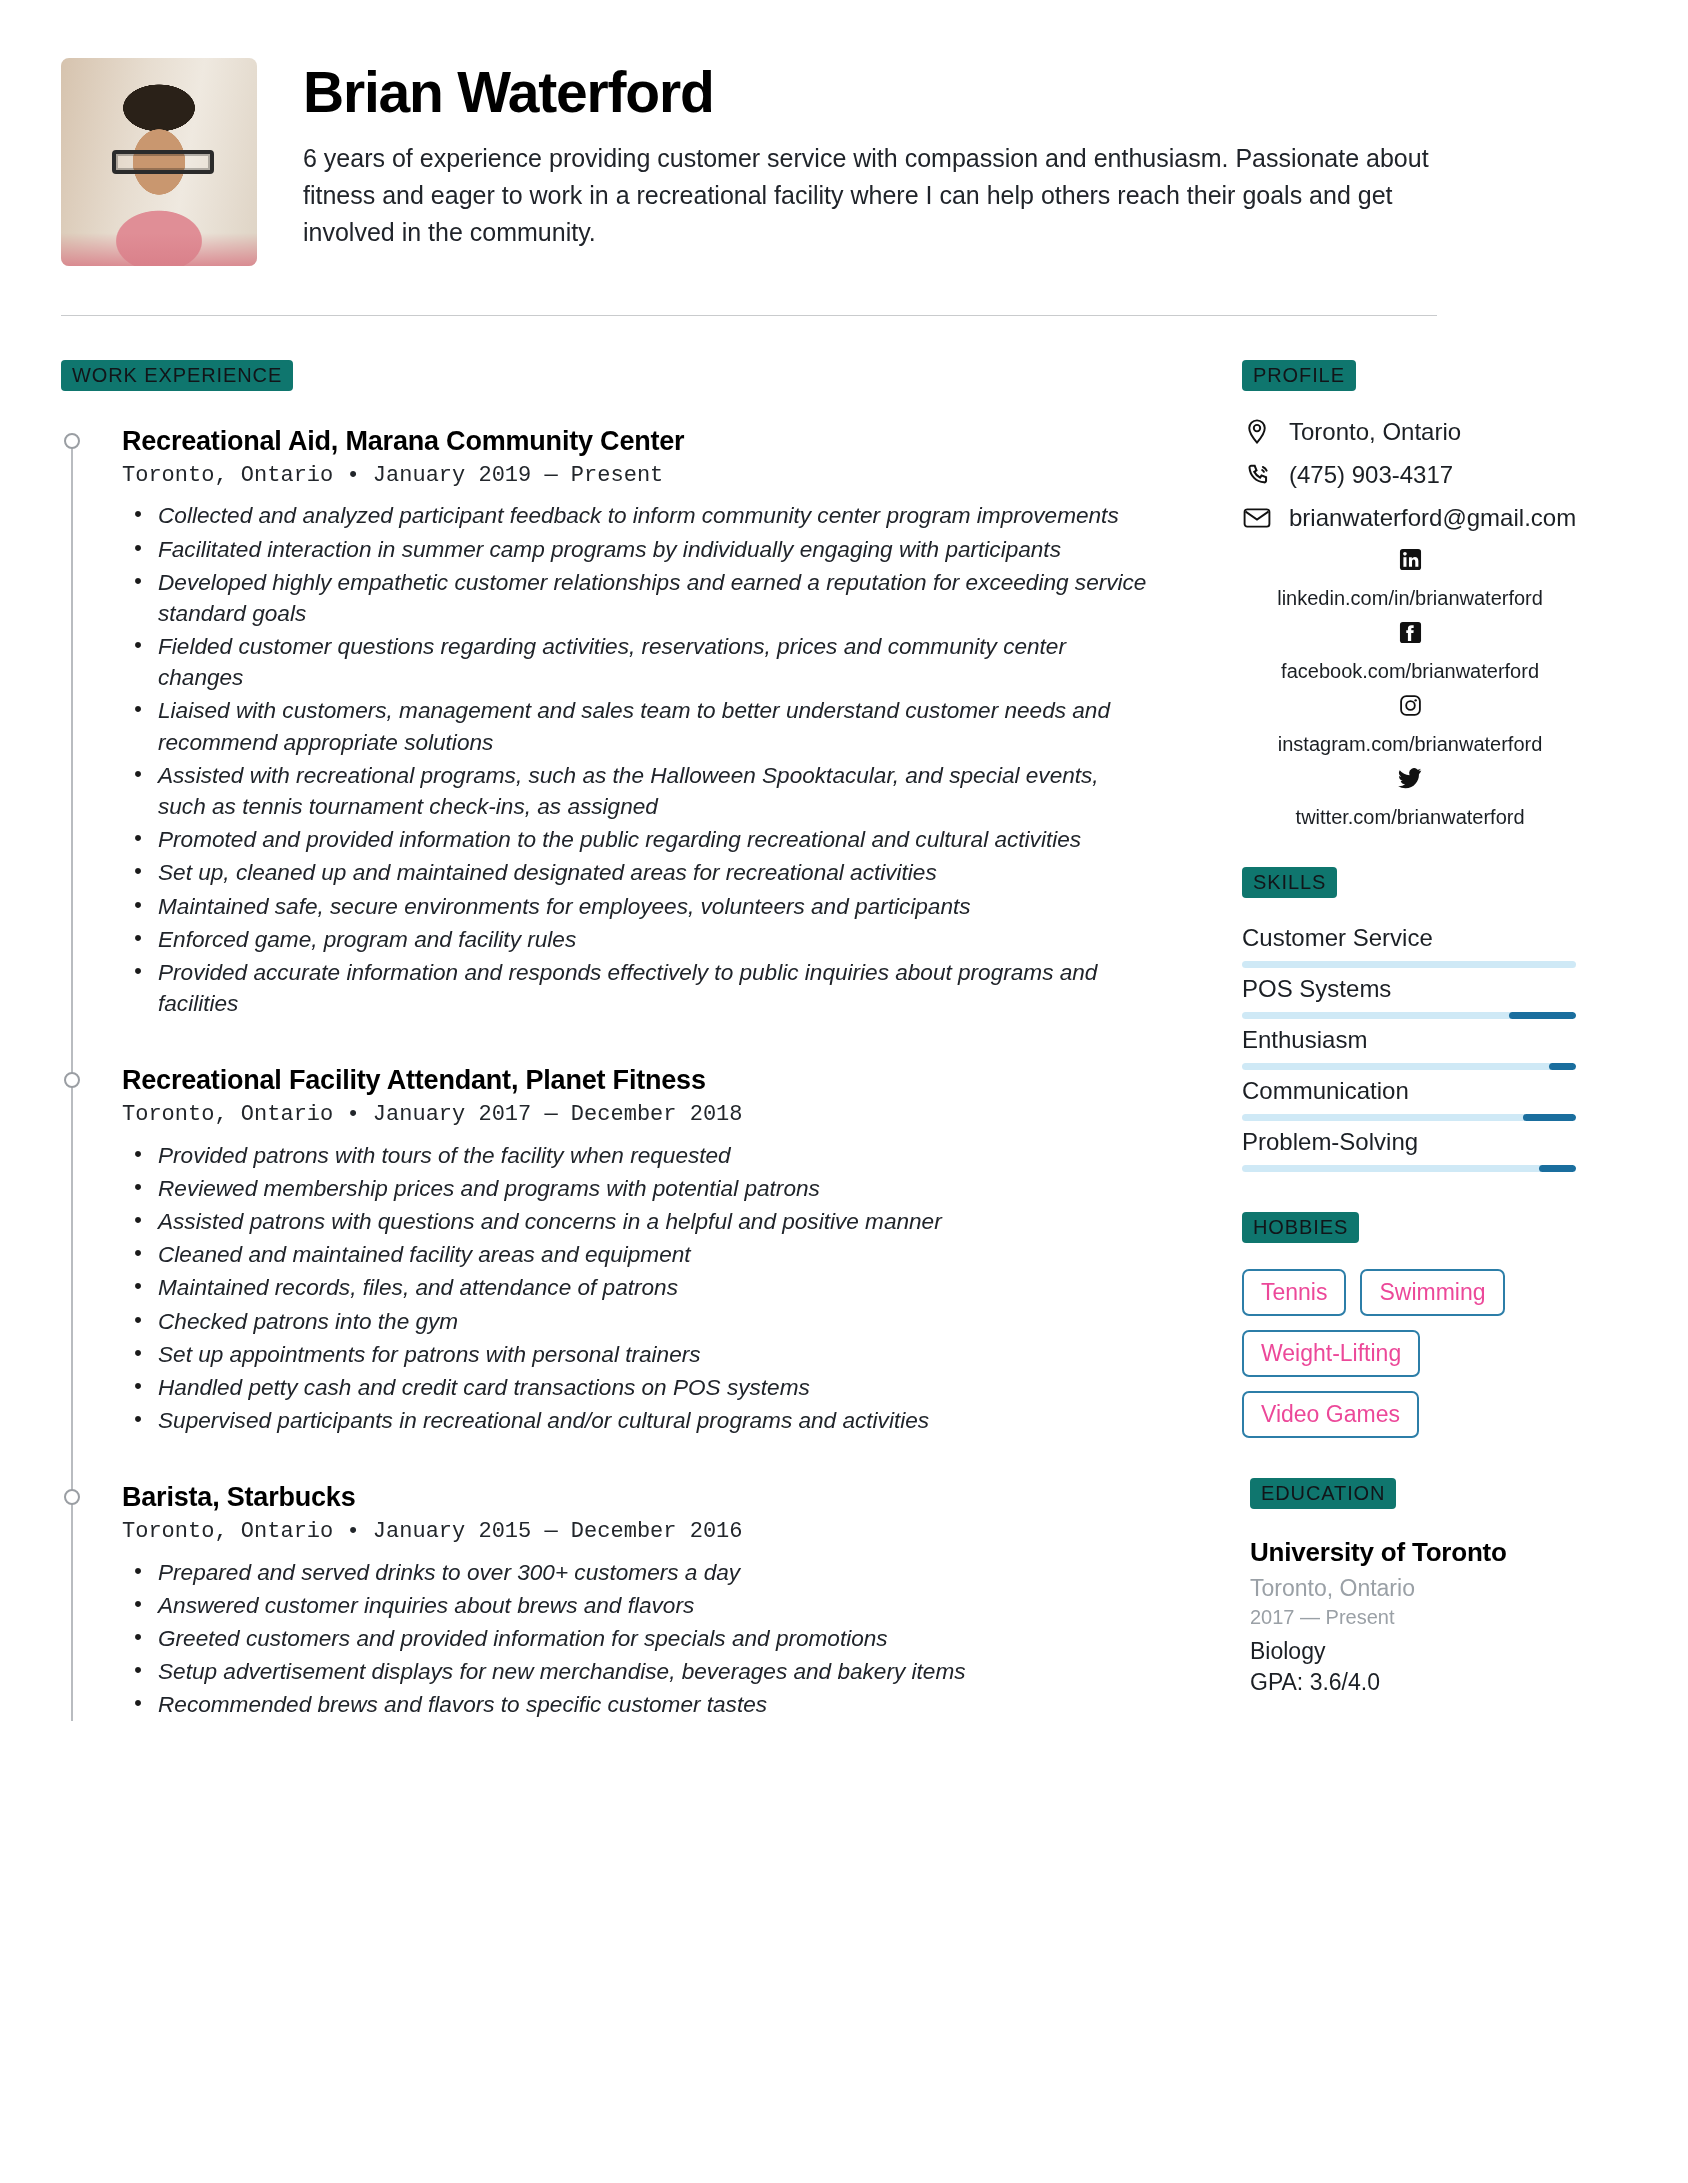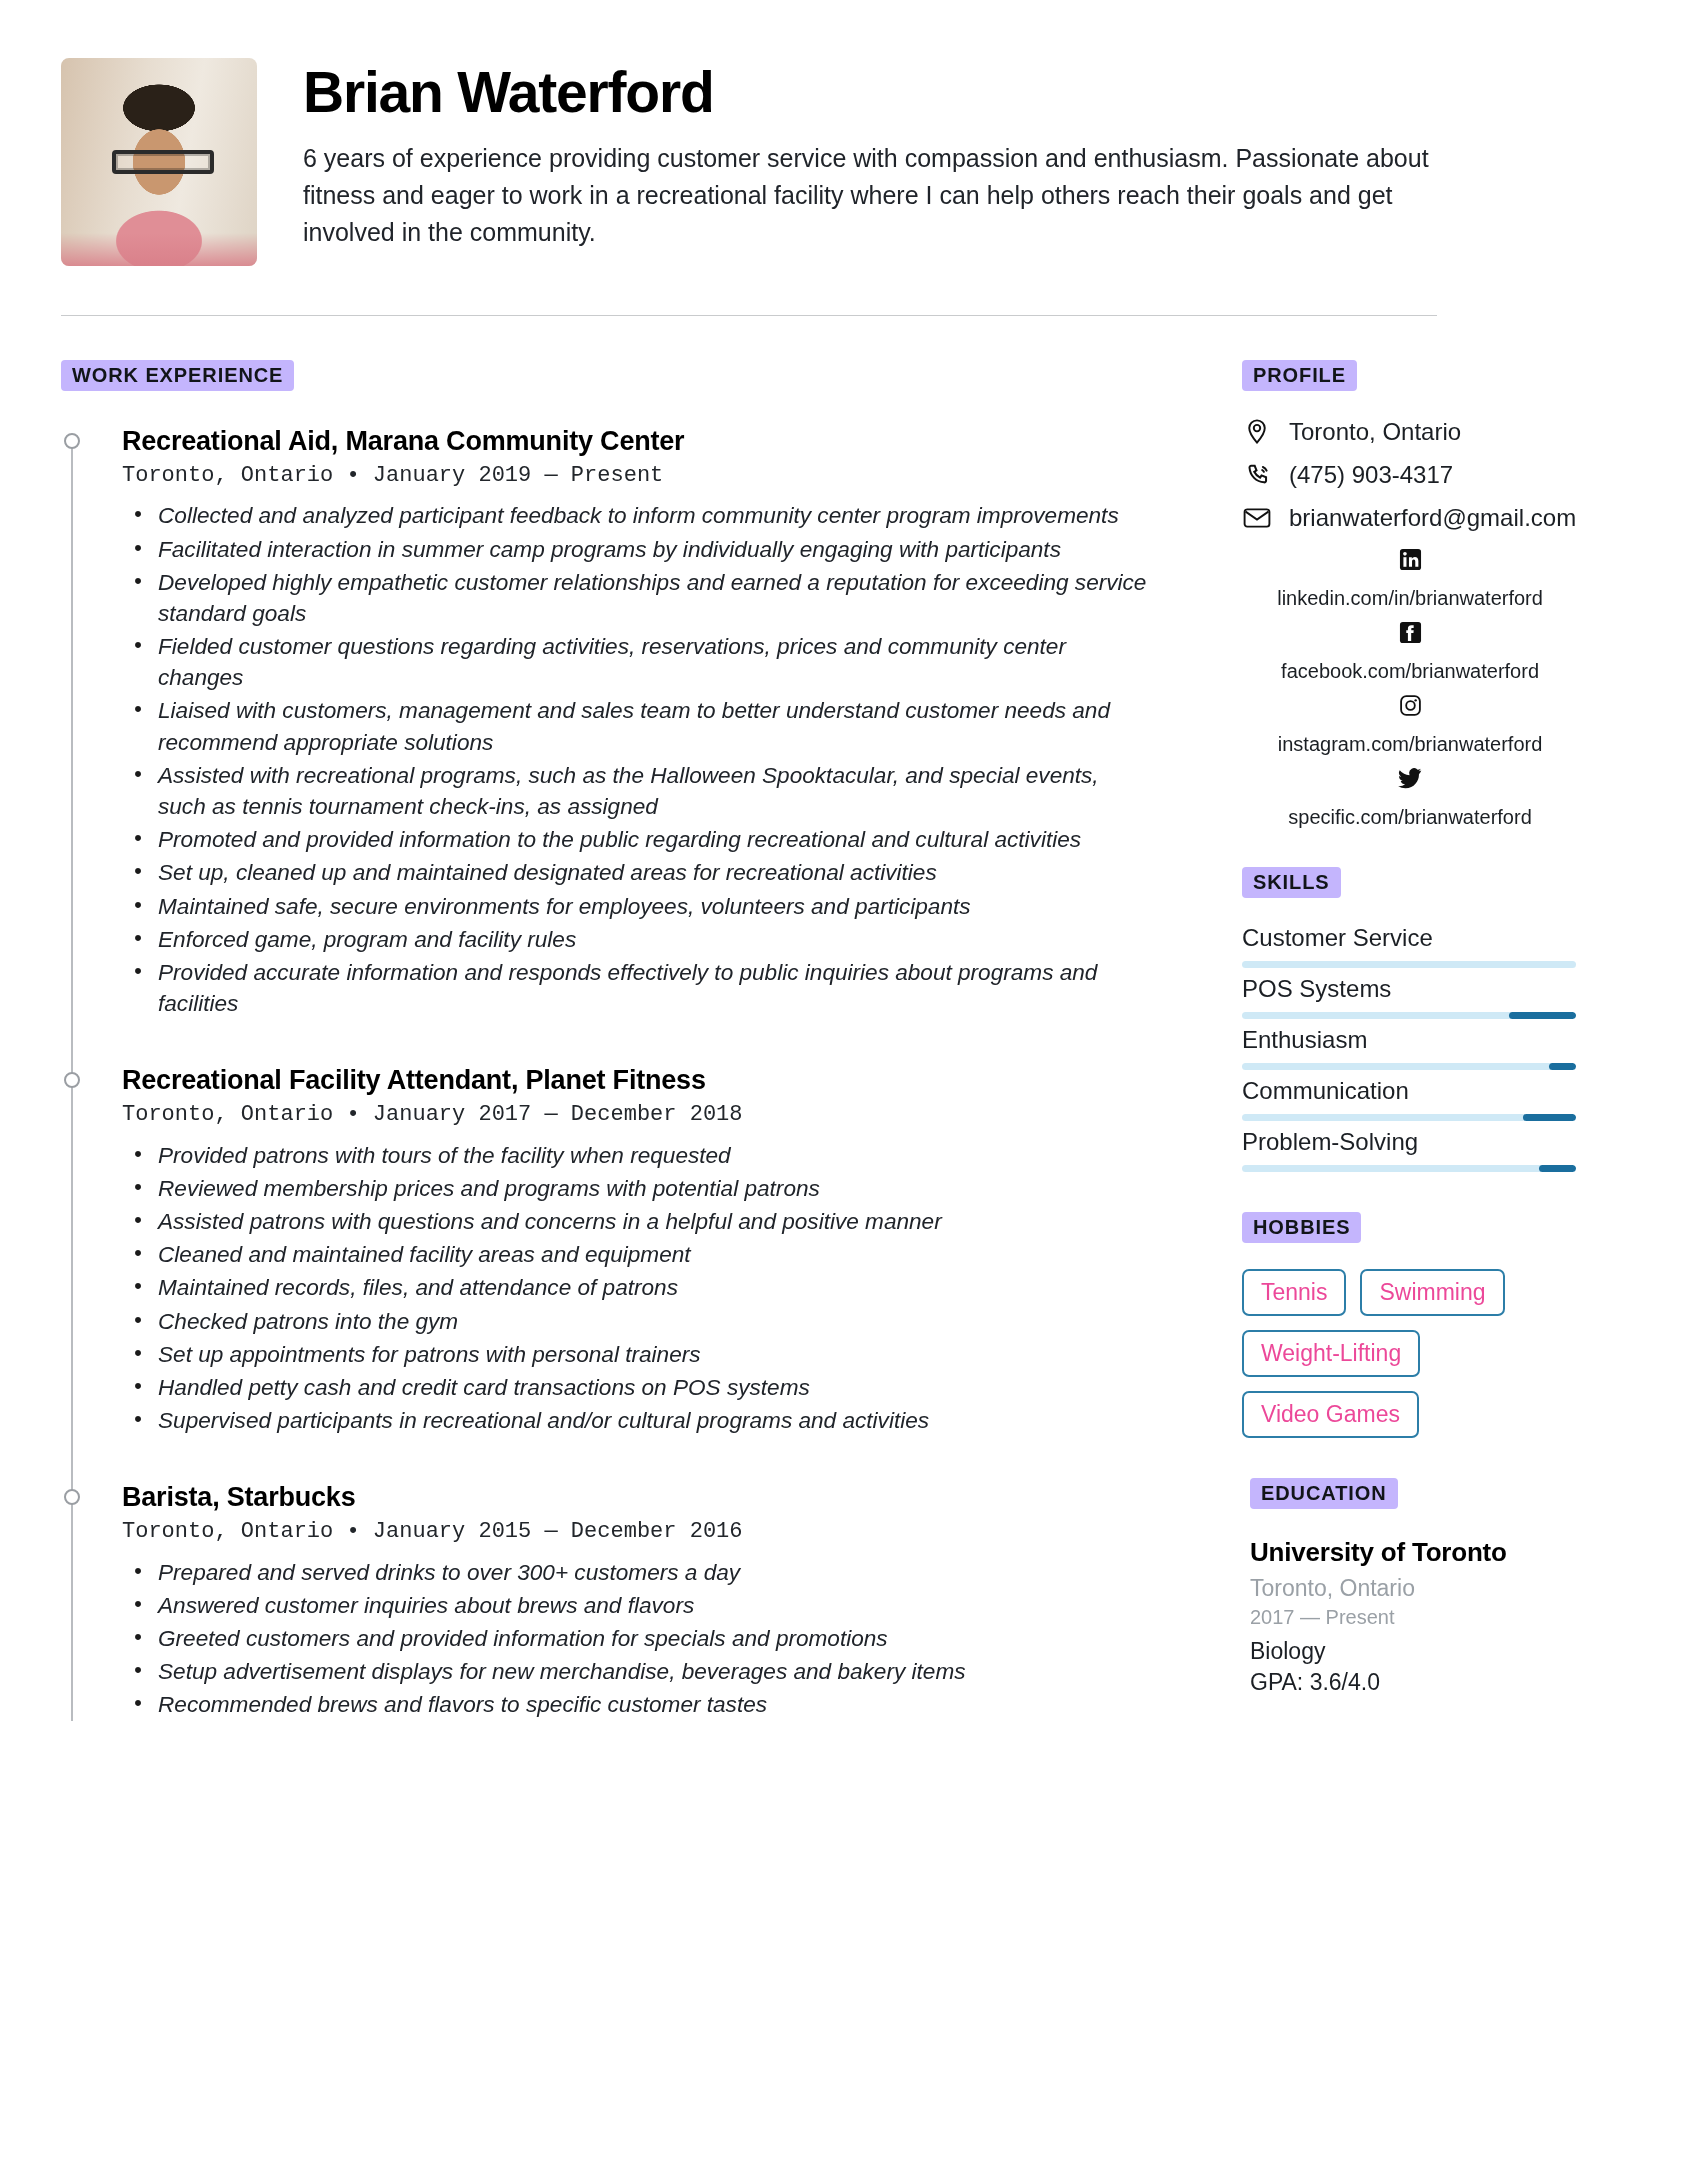--- a/index.html
+++ b/index.html
@@ -87,25 +87,25 @@
     display: flex;
     gap: 24px;
     padding-top: 44px;
   }
   .col-main  { width: 1141px; flex: 0 0 1141px; }
   .col-side  { flex: 1; padding-left: 16px; }
 
   
   .chip {
     display: inline-block;
-    background: #c4b5fd;
+    background: #0f766e;
     color: #121519;
     font-family: "Liberation Sans", sans-serif;
     font-size: 20px;
-    font-weight: 700;
+    font-weight: 400;
     letter-spacing: 0.9px;
     padding: 5px 11px 6px 11px;
     border-radius: 4px;
     line-height: 1;
   }
 
   
   .timeline { position: relative; padding-left: 0; margin-top: 35px; }
   .tl-line {
     position: absolute;
@@ -406,21 +406,21 @@
             </span>
             <span class="txt">instagram.com/brianwaterford</span>
           </div>
 
           <div class="contact-row small">
             <span class="ico">
               <svg width="24" height="21" viewBox="0 0 24 21">
                 <path fill="#111" d="M23.3 2.6c-.85.38-1.77.63-2.73.75a4.77 4.77 0 0 0 2.09-2.63 9.5 9.5 0 0 1-3.02 1.15A4.75 4.75 0 0 0 11.4 6.2c0 .37.04.73.12 1.08A13.48 13.48 0 0 1 1.73 2.33a4.74 4.74 0 0 0 1.47 6.34c-.77-.02-1.5-.24-2.14-.59v.06a4.76 4.76 0 0 0 3.81 4.66c-.4.1-.82.16-1.25.16-.3 0-.6-.03-.89-.08a4.76 4.76 0 0 0 4.44 3.3 9.54 9.54 0 0 1-5.9 2.03c-.39 0-.76-.02-1.13-.07a13.44 13.44 0 0 0 7.29 2.14c8.75 0 13.53-7.25 13.53-13.53l-.02-.62A9.6 9.6 0 0 0 23.3 2.6z"></path>
               </svg>
             </span>
-            <span class="txt">specific.com/brianwaterford</span>
+            <span class="txt">twitter.com/brianwaterford</span>
           </div>
 
         </div>
       </div>
 
       <div class="side-block">
         <span class="chip">SKILLS</span>
         <div class="skills">
           <div class="skill">
             <div class="skill-name">Customer Service</div>

